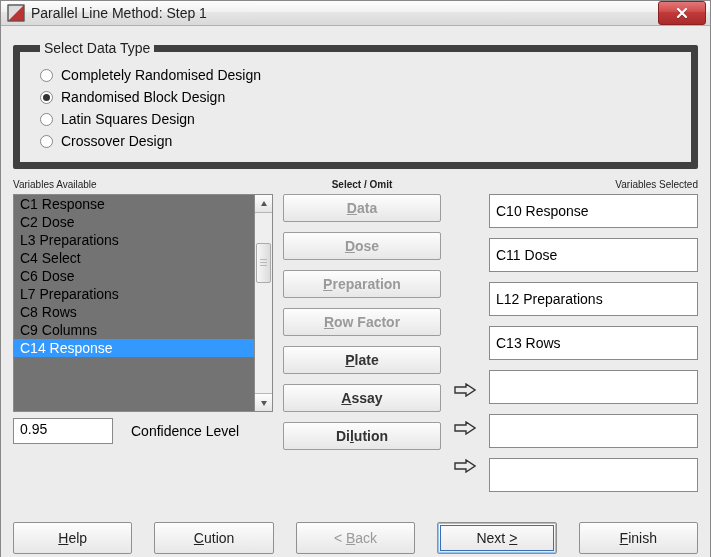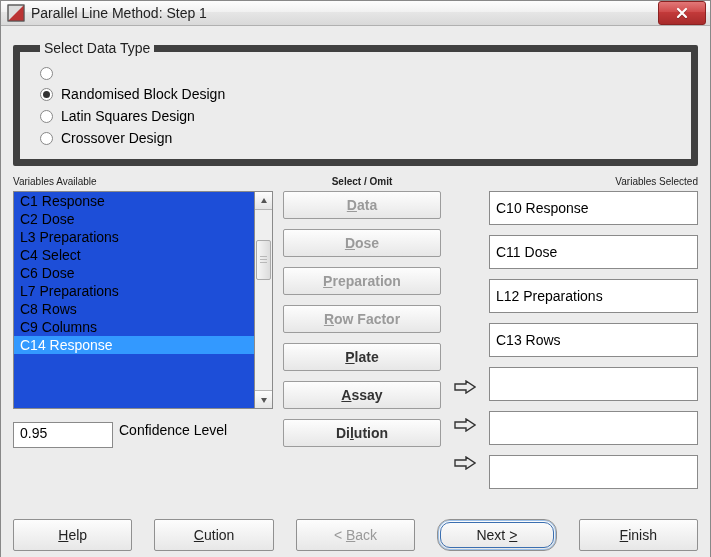--- a/index.html
+++ b/index.html
@@ -111,21 +111,21 @@
     color: #222;
   }
   .col-label.center { text-align: center; }
   .col-label.right { text-align: right; }
   .listbox-wrap {
     display: flex;
     height: 218px;
   }
   .listbox {
     flex: 1;
-    background: #1d4ed8;
+    background: #737373;
     border: 1px solid #8a8a8a;
     overflow: hidden;
     font-size: 14px;
   }
   .listbox .item {
     padding: 1px 6px;
     white-space: nowrap;
     cursor: default;
   }
   .listbox .item.selected {
@@ -182,21 +182,21 @@
   .sel-field {
     height: 28px;
     margin-bottom: 10px;
     background:#fff;
     border:1px solid #8a8a8a;
     padding: 16px 6px;
     font-size:14px;
     display:flex; align-items:center;
   }
   .conf-row {
-    display:flex; gap:6px; margin-top:13px;
+    display:flex; align-items:center; gap:18px; margin-top:6px;
   }
   .conf-input {
     width: 100px; height:26px;
     background:#fff; border:1px solid #8a8a8a;
     padding:2px 6px; font-size:14px;
   }
   .footer {
     display:flex; gap:22px; margin-top:12px;
     justify-content: flex-end;
   }
@@ -205,21 +205,20 @@
     background: linear-gradient(to bottom,#fdfdfd,#e7e7e7);
     border:1px solid #909090; border-radius:2px;
     font-size:14px; color:#222;
     display:flex; align-items:center; justify-content:center;
     cursor:pointer;
   }
   .footer .fbtn.disabled { color:#9a9a9a; cursor:default;}
   .footer .fbtn.default-btn {
     outline: 1px solid #3b6fb0;
     box-shadow: inset 0 0 0 1px #9cc0e8;
-    border-radius: 13px;
   }
   .dotted-focus {
     outline: 1px dotted #555;
     outline-offset: -4px;
   }
   svg.tri { width:8px; height:8px; }
 </style>
 </head>
 <body>
 
@@ -240,20 +239,21 @@
     </div>
   </div>
 
   <div class="client">
 
     <fieldset class="groupbox">
       <legend>Select Data Type</legend>
       <div id="radio-container">
           <div class="radio-row">
             <span class="radio"></span>
+            <span>Completely Randomised Design</span>
           </div>
           <div class="radio-row">
             <span class="radio checked"></span>
             <span>Randomised Block Design</span>
           </div>
           <div class="radio-row">
             <span class="radio"></span>
             <span>Latin Squares Design</span>
           </div>
           <div class="radio-row">

